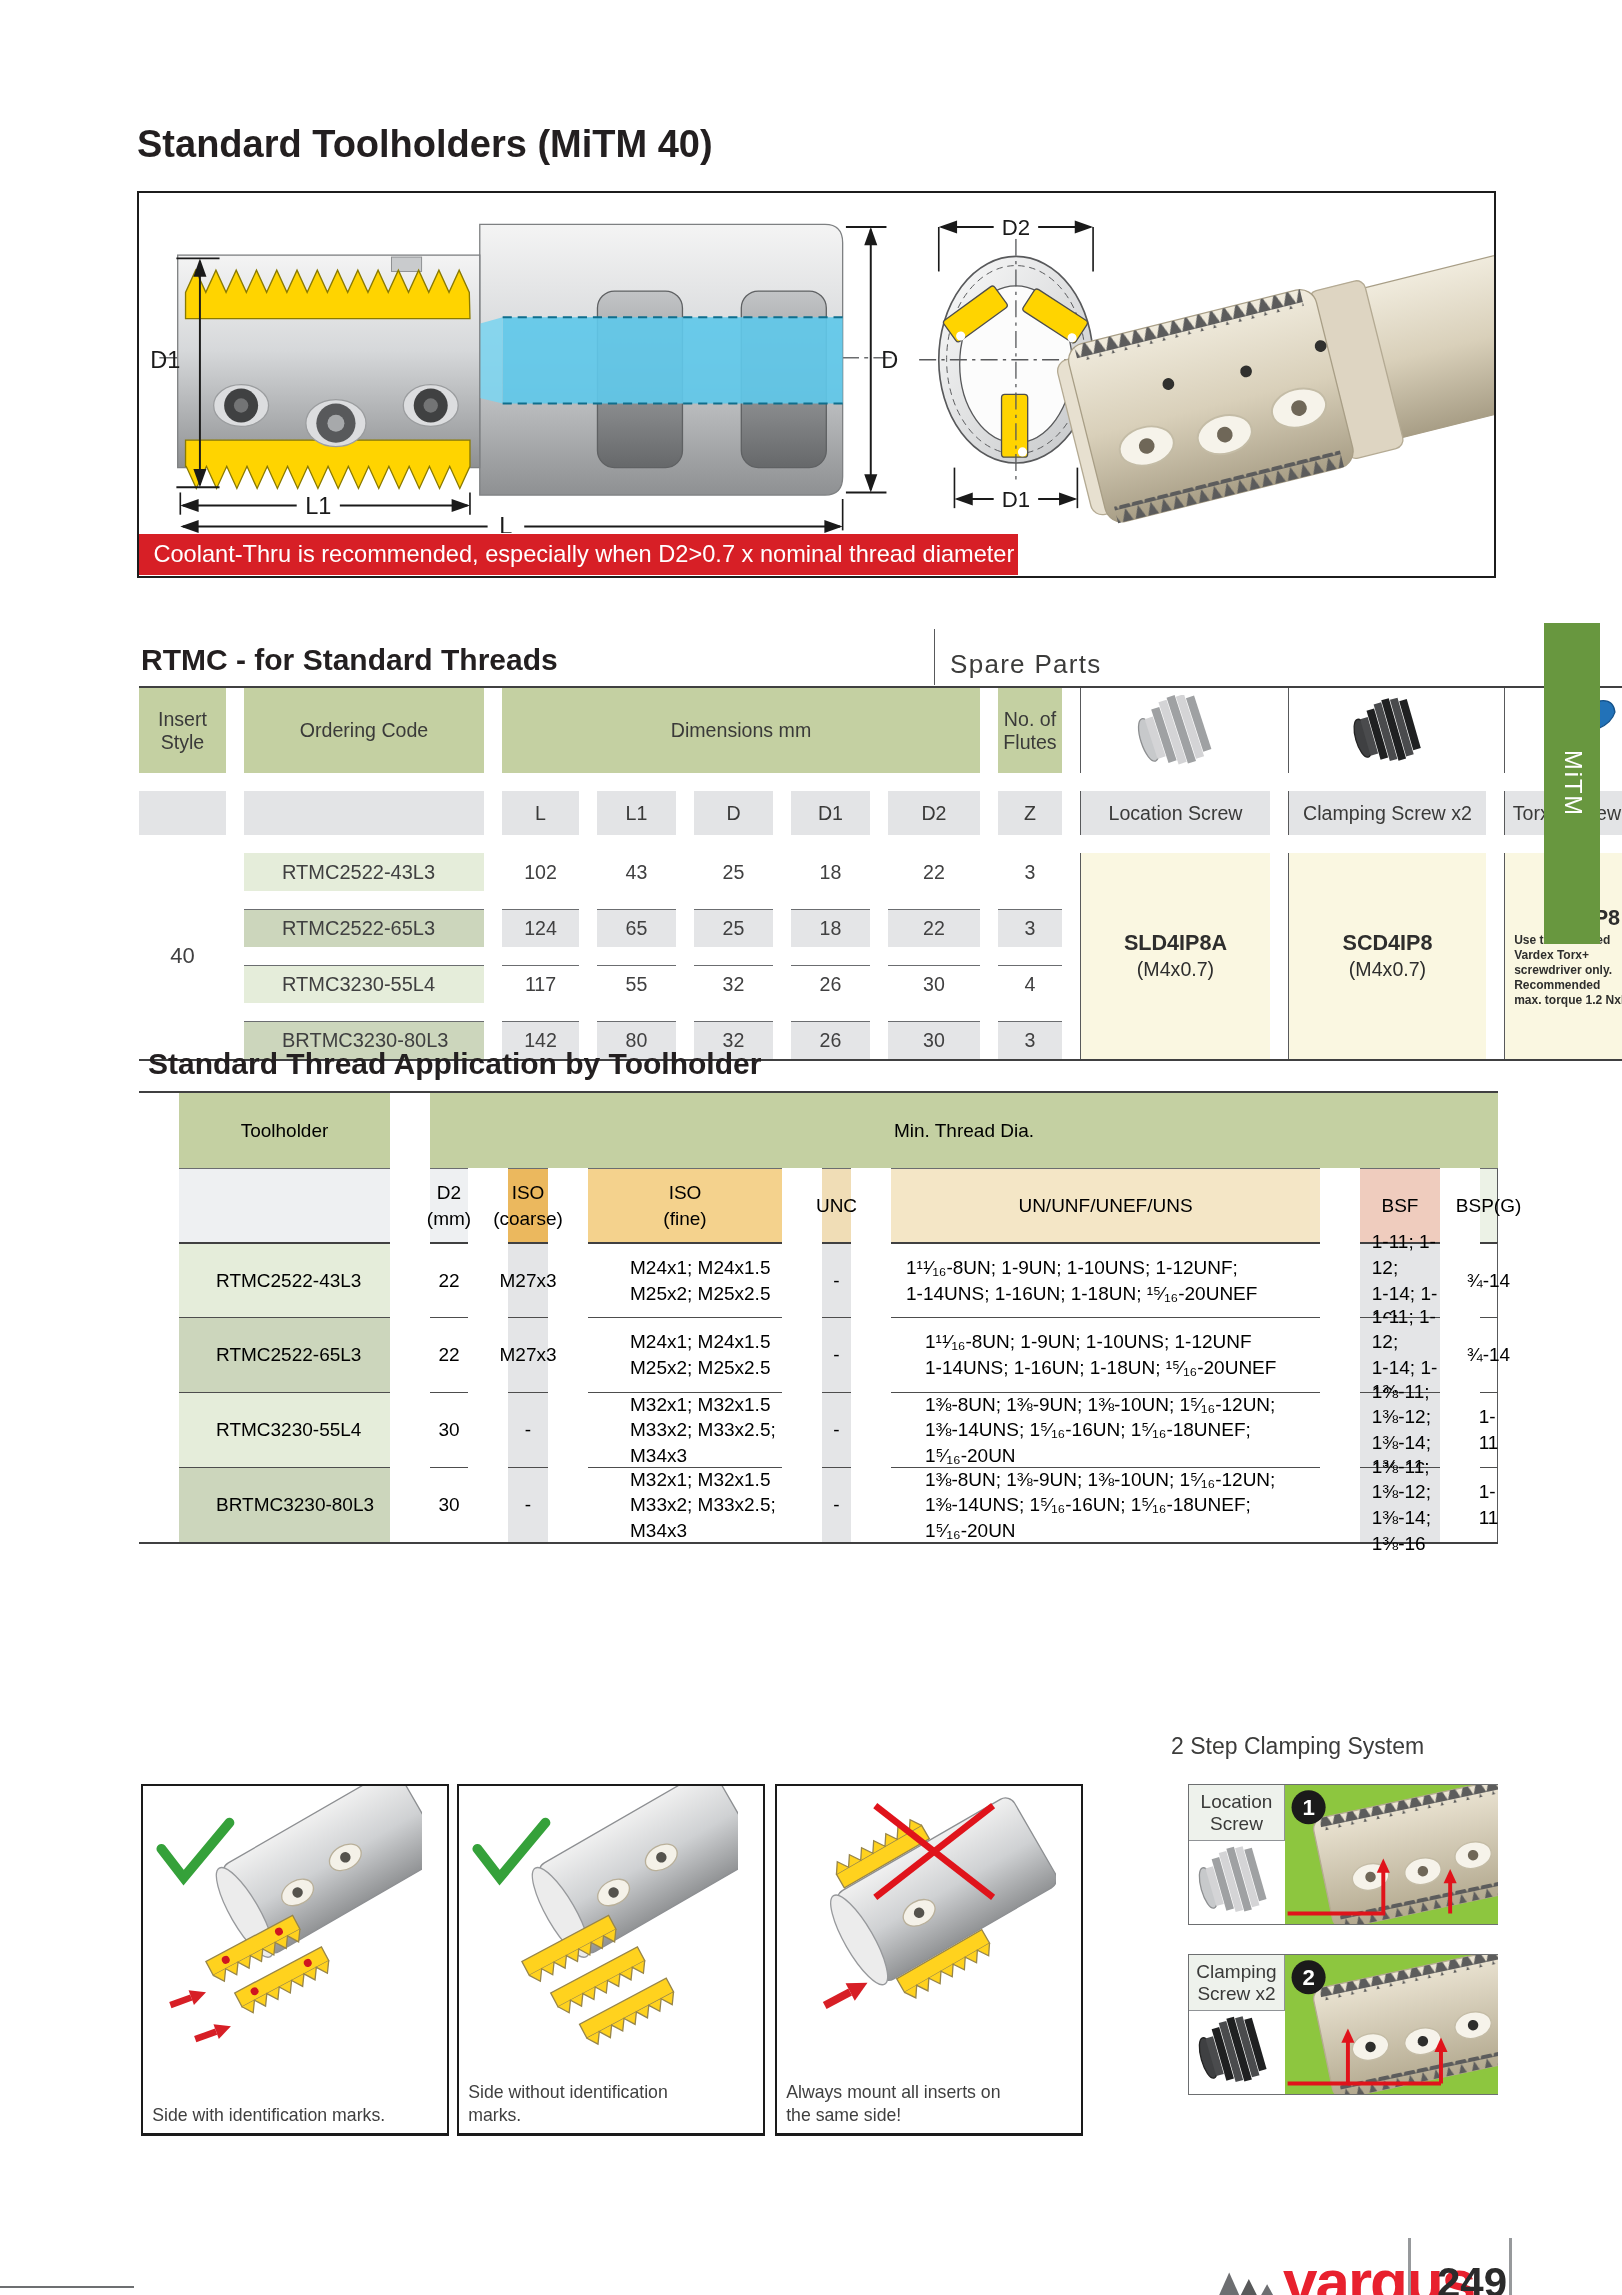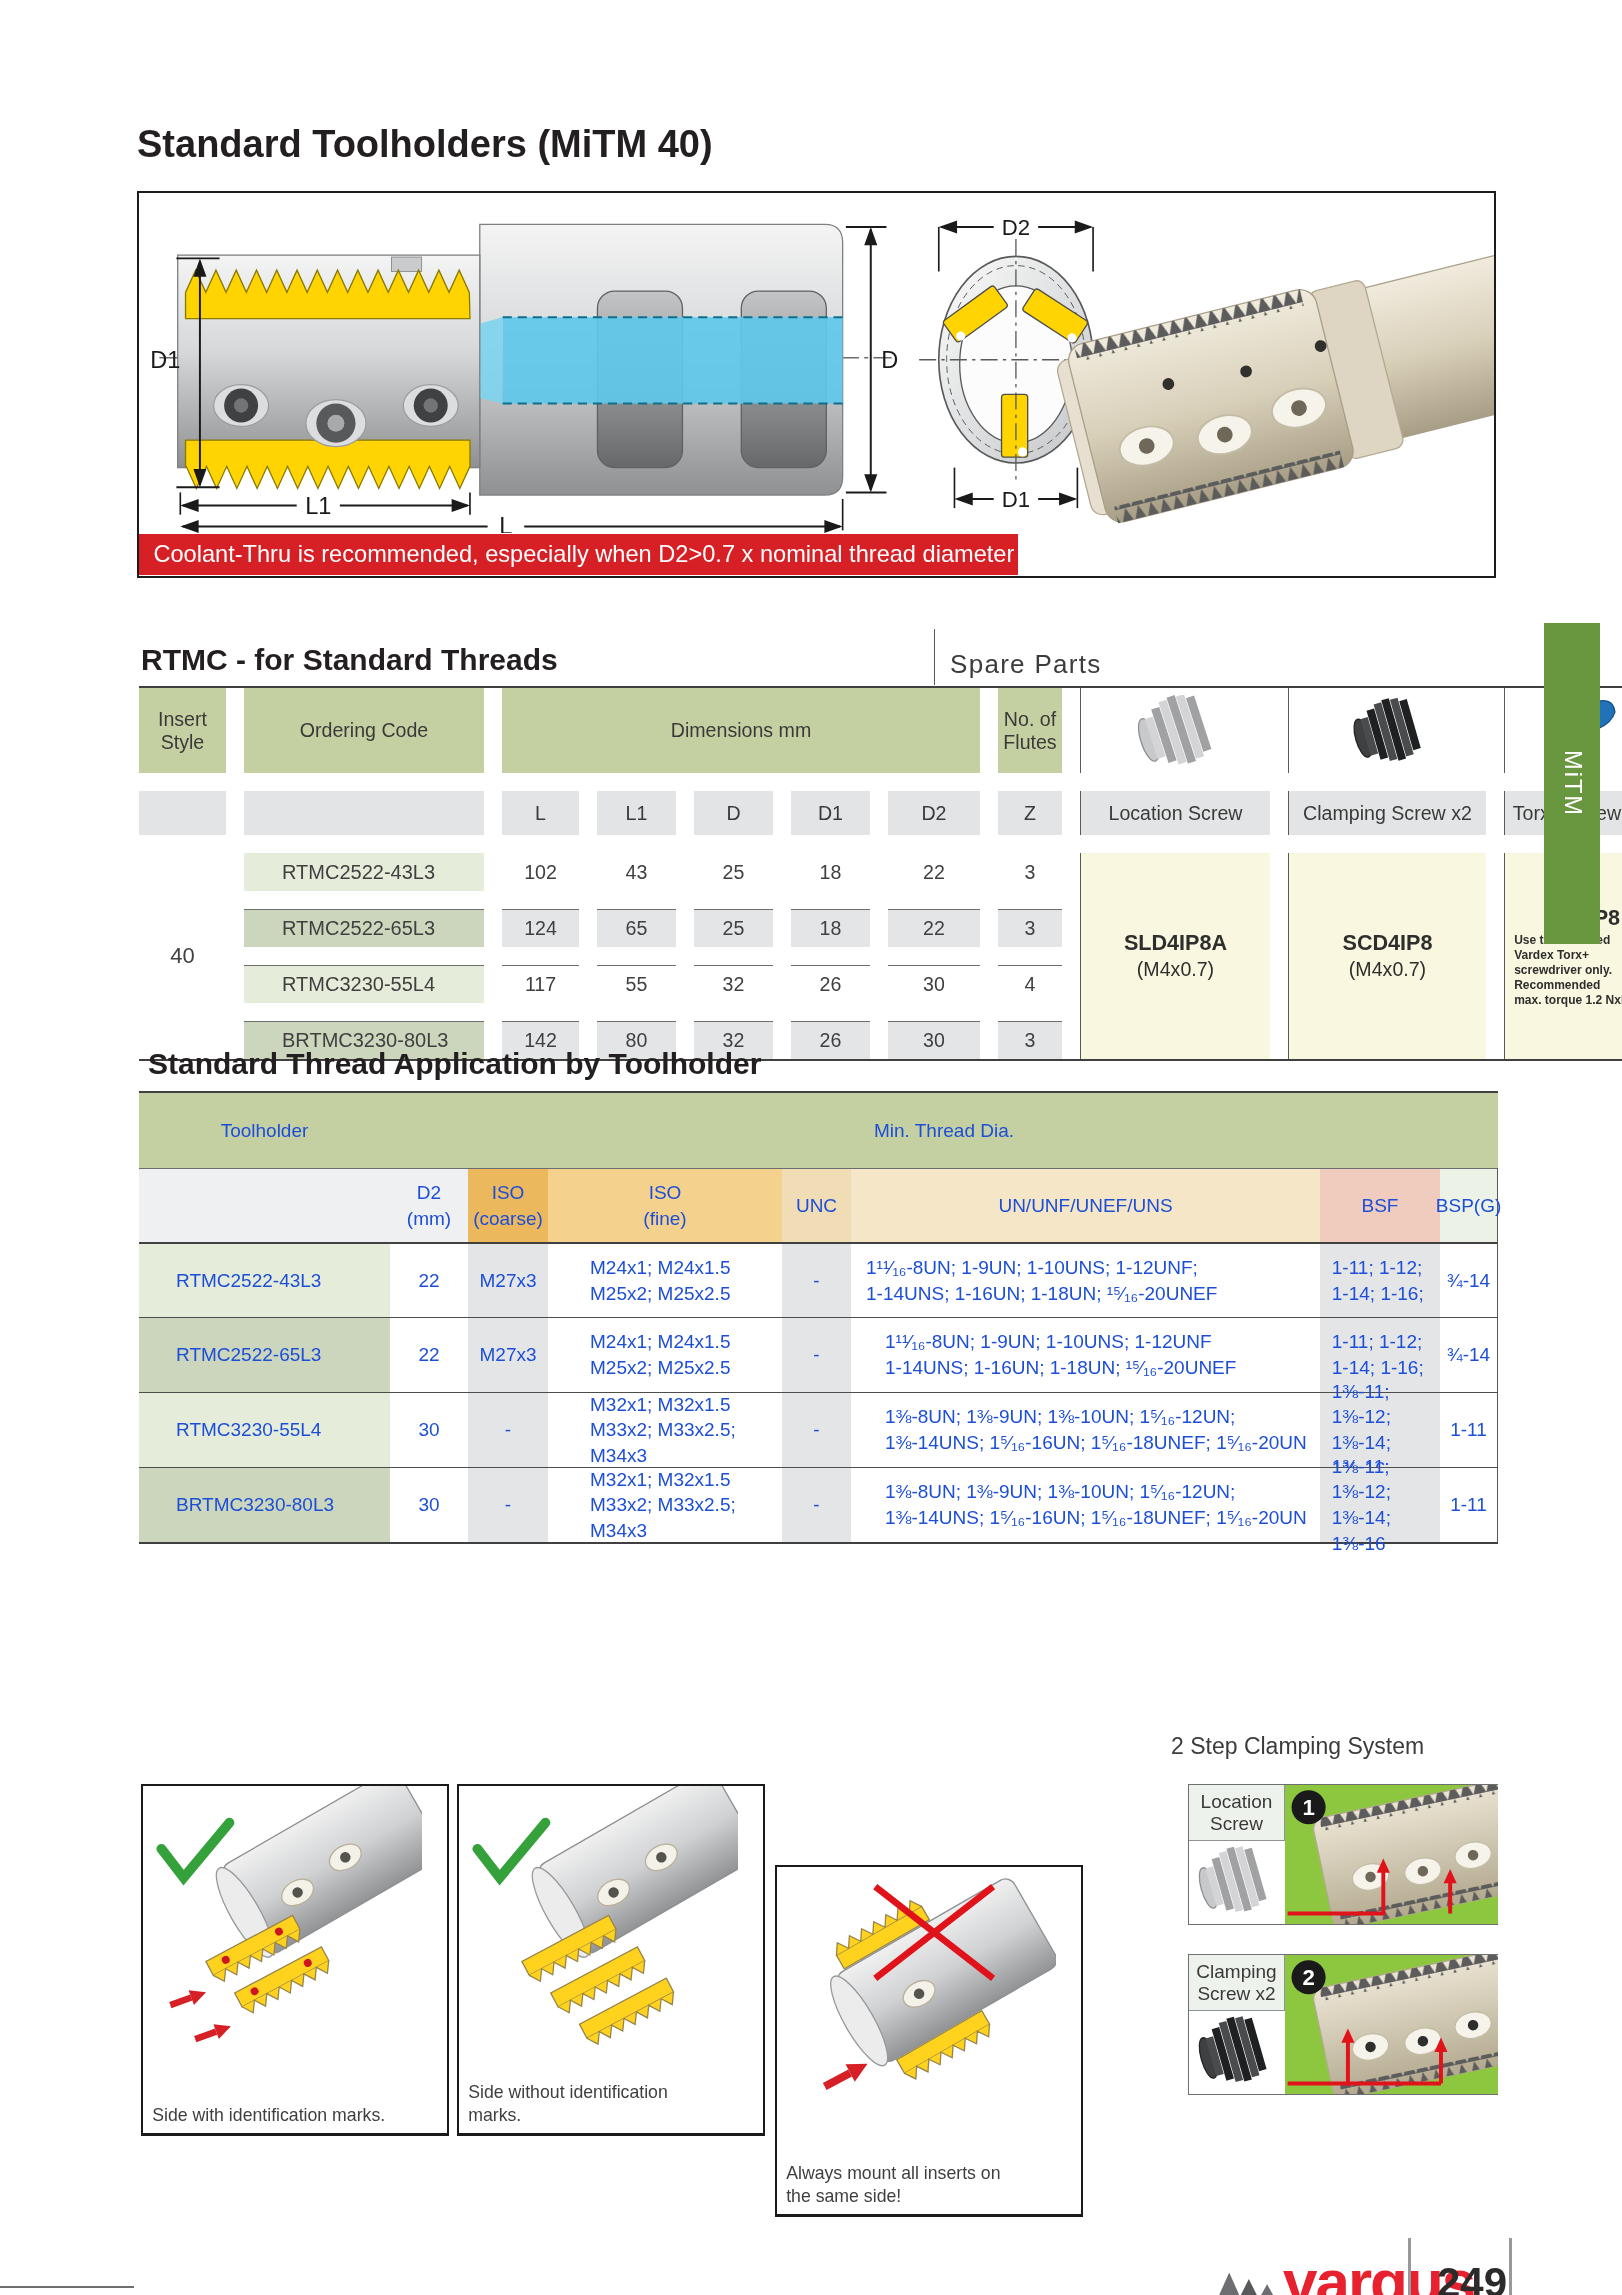--- a/index.html
+++ b/index.html
@@ -35,21 +35,21 @@
   .kip-note{font-size:12px;font-weight:bold;text-align:left;line-height:1.25;}
   .sp-label{font-size:19.6px;color:#3a3a39;}
   
   .side-tab{left:1544px;top:623px;width:56px;height:321px;background:#68973f;display:flex;align-items:center;justify-content:center;}
   .side-tab span{writing-mode:vertical-rl;color:#fff;font-size:23.6px;letter-spacing:2px;}
   
   .app-table{left:139px;top:1091px;display:grid;
     grid-template-columns:251px 78px 80px 234px 69px 469px 120px 58px;
     grid-template-rows:75px 74px 75px 75px 75px 75px;
     border-top:2px solid #404041;border-bottom:2.6px solid #404041;}
-  .app-table>div{display:flex;align-items:center;justify-content:center;box-sizing:border-box;font-size:19px;color:#1d4ed8;line-height:1.35;}
+  .app-table>div{display:flex;align-items:center;justify-content:center;box-sizing:border-box;font-size:19px;color:#000000;line-height:1.35;margin-left:40px;}
   .band-green{background:#c4d0a2;font-size:20px;color:#3a3a39;}
   .sub-lt{background:#eef0f2;} .sub-coarse{background:#ebb85e;} .sub-fine{background:#f4d28d;}
   .sub-unc{background:#f0ddb6;} .sub-un{background:#f4e6c6;} .sub-bsf{background:#efccbe;} .sub-bsp{background:#ecf2e6;}
   .sub-cell{text-align:center;line-height:1.2;font-size:19.6px;border-top:1.3px solid #6b6d70;}
   .col-gray{background:#e4e5e7;}
   .name-cell{justify-content:flex-start !important;padding-left:37px;font-size:20px;}
   .left-cell{justify-content:flex-start !important;text-align:left;}
   .row-line{border-top:1.3px solid #4d4d4d;}
   .hdr-line{border-top:2px solid #404041;}
   
@@ -472,21 +472,21 @@
       </g>
       <g transform="translate(184,364) rotate(-28)">
         <rect width="150" height="24" fill="#ffd21e" stroke="#97854a" stroke-width="2"></rect>
         <path d="M0 24 l10.7 16 l10.7 -16 l10.7 16 l10.7 -16 l10.7 16 l10.7 -16 l10.7 16 l10.7 -16 l10.7 16 l10.7 -16 l10.7 16 l10.7 -16 l10.7 16 l10.7 -16" fill="#ffd21e" stroke="#97854a" stroke-width="2"></path>
       </g>
     </svg>
     <div class="note-caption pre">Side without identification
 marks.</div>
   </div>
 
-  <div class="abs note-box" style="left:775px;top:1865px">
+  <div class="abs note-box" style="left:775px;top:1784px">
     <svg width="279" height="275" viewBox="0 0 426 420">
       <g transform="translate(238,170) rotate(-30)">
         <rect x="-130" y="-78" width="310" height="156" rx="16" fill="url(#gCyl)" stroke="#8d8f92" stroke-width="2"></rect>
         <ellipse cx="-130" cy="0" rx="22" ry="78" fill="#ececec" stroke="#97999c" stroke-width="2"></ellipse>
         <g transform="translate(-110,-104)">
           <rect width="150" height="24" fill="#ffd21e" stroke="#97854a" stroke-width="2"></rect>
           <path d="M0 0 l10.7 -16 l10.7 16 l10.7 -16 l10.7 16 l10.7 -16 l10.7 16 l10.7 -16 l10.7 16 l10.7 -16 l10.7 16 l10.7 -16 l10.7 16 l10.7 -16 l10.7 16" fill="#ffd21e" stroke="#97854a" stroke-width="2"></path>
         </g>
         <g transform="translate(-110,80)">
           <rect width="150" height="24" fill="#ffd21e" stroke="#97854a" stroke-width="2"></rect>

